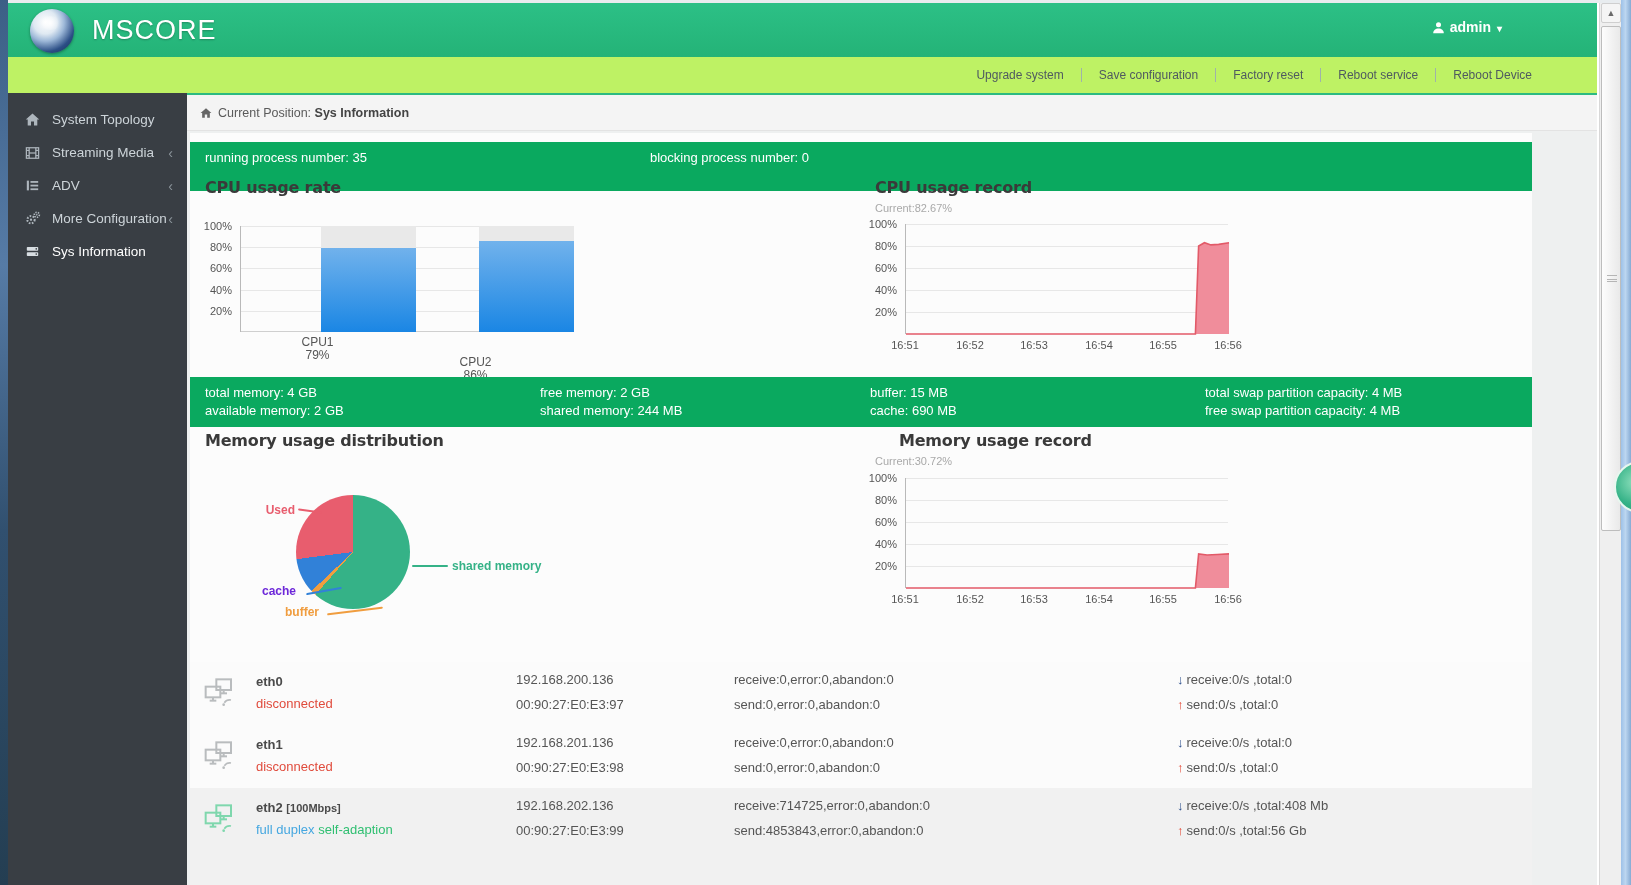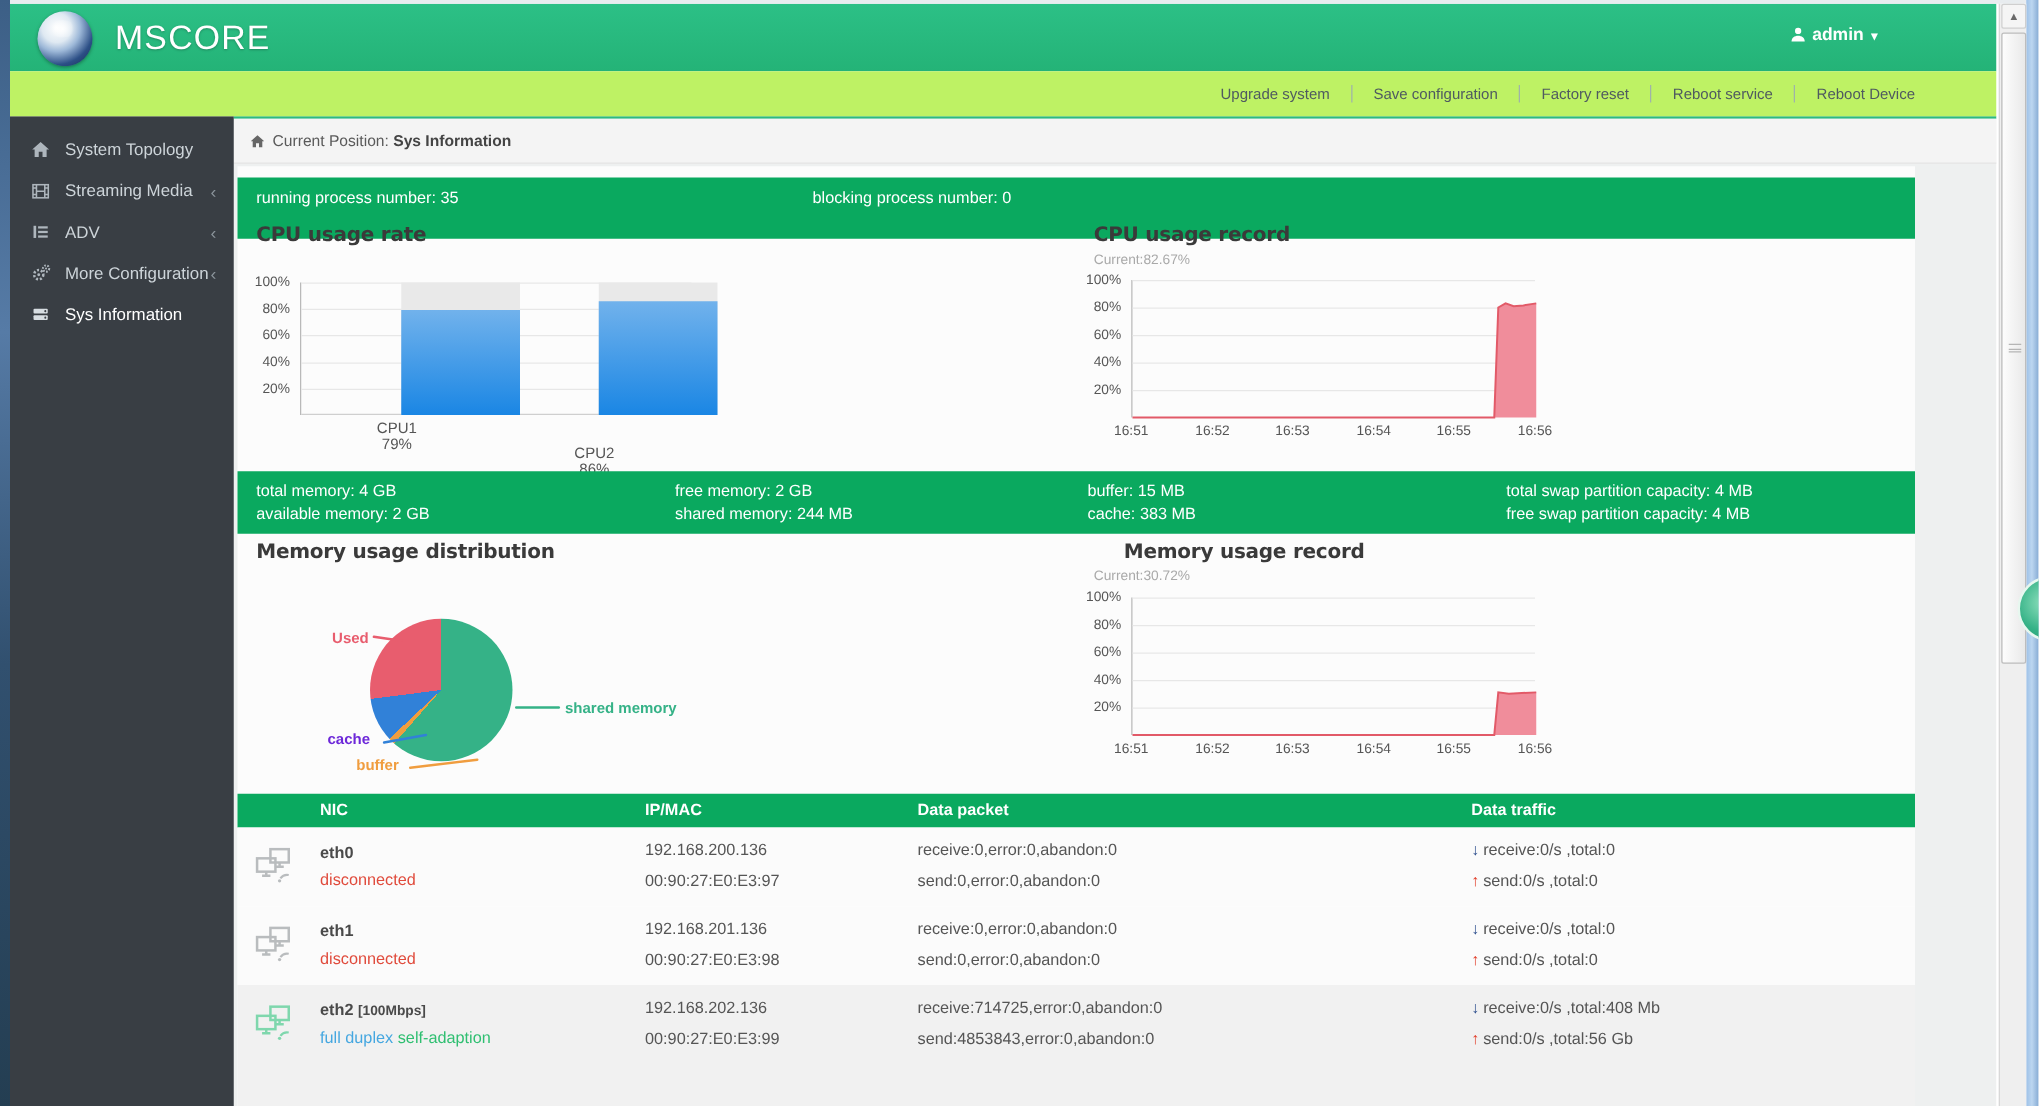--- a/index.html
+++ b/index.html
@@ -292,21 +292,21 @@
         <div class="cell" style="left:15px;">
           <div>total memory: 4 GB</div>
           <div>available memory: 2 GB</div>
         </div>
         <div class="cell" style="left:350px;">
           <div>free memory: 2 GB</div>
           <div>shared memory: 244 MB</div>
         </div>
         <div class="cell" style="left:680px;">
           <div>buffer: 15 MB</div>
-          <div>cache: 383 MB</div>
+          <div>cache: 690 MB</div>
         </div>
         <div class="cell" style="left:1015px;">
           <div>total swap partition capacity: 4 MB</div>
           <div>free swap partition capacity: 4 MB</div>
         </div>
       </div>
 
       <div class="chart-title" style="left:15px; top:298px;">Memory usage distribution</div>
       <div class="pie" style="left: 106px; top: 362px; width: 114px; height: 114px; background: conic-gradient(rgb(53, 178, 135) 0%, rgb(53, 178, 135) 61.5%, rgb(240, 157, 63) 61.5%, rgb(240, 157, 63) 63%, rgb(49, 129, 216) 63%, rgb(49, 129, 216) 73%, rgb(232, 93, 110) 73%, rgb(232, 93, 110) 100%);"></div>
       <div class="plabel" style="left: 63px; top: 370px; width: 42px; text-align: right; color: rgb(232, 93, 110);">Used</div>
@@ -336,26 +336,20 @@
       <div class="ylab" style="left:667px; top:383px;">60%</div>
       <div class="ylab" style="left:667px; top:405px;">40%</div>
       <div class="ylab" style="left:667px; top:427px;">20%</div>
       <div class="xlab" style="left:693px; top:460px;">16:51</div>
       <div class="xlab" style="left:758px; top:460px;">16:52</div>
       <div class="xlab" style="left:822px; top:460px;">16:53</div>
       <div class="xlab" style="left:887px; top:460px;">16:54</div>
       <div class="xlab" style="left:951px; top:460px;">16:55</div>
       <div class="xlab" style="left:1016px; top:460px;">16:56</div>
 
-      <div class="thead">
-        <span style="left:66px;">NIC</span>
-        <span style="left:326px;">IP/MAC</span>
-        <span style="left:544px;">Data packet</span>
-        <span style="left:987px;">Data traffic</span>
-      </div>
 
       <div class="trow" style="top:529px; background:#fbfbfb;">
         <span class="nic-icon" style="color:#b9bcbe;">
           <svg width="32" height="32" viewBox="0 0 24 24" fill="none" stroke="currentColor" stroke-width="1.5">
               <rect x="10" y="2.5" width="11" height="8"></rect>
               <line x1="15.5" y1="10.5" x2="15.5" y2="13"></line>
               <line x1="13" y1="13" x2="18" y2="13"></line>
               <rect x="2" y="8" width="11" height="8"></rect>
               <line x1="7.5" y1="16" x2="7.5" y2="18.5"></line>
               <line x1="5" y1="18.5" x2="10" y2="18.5"></line>

